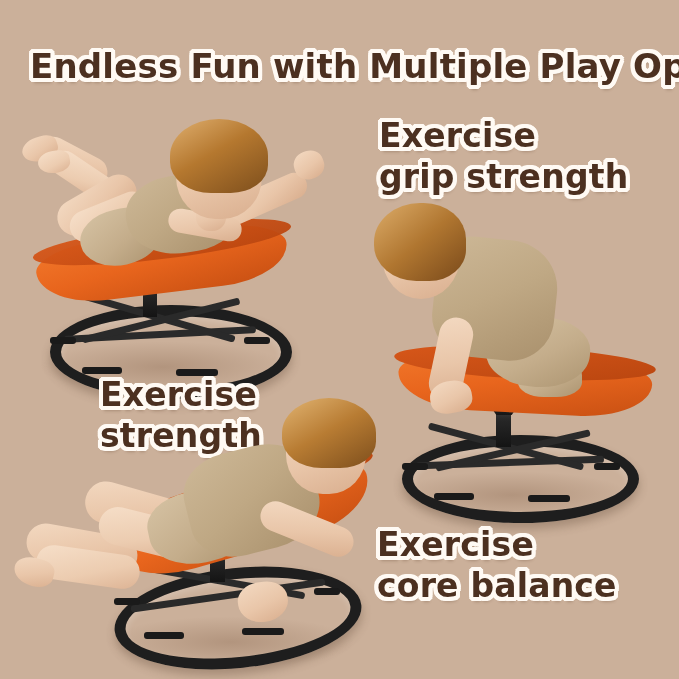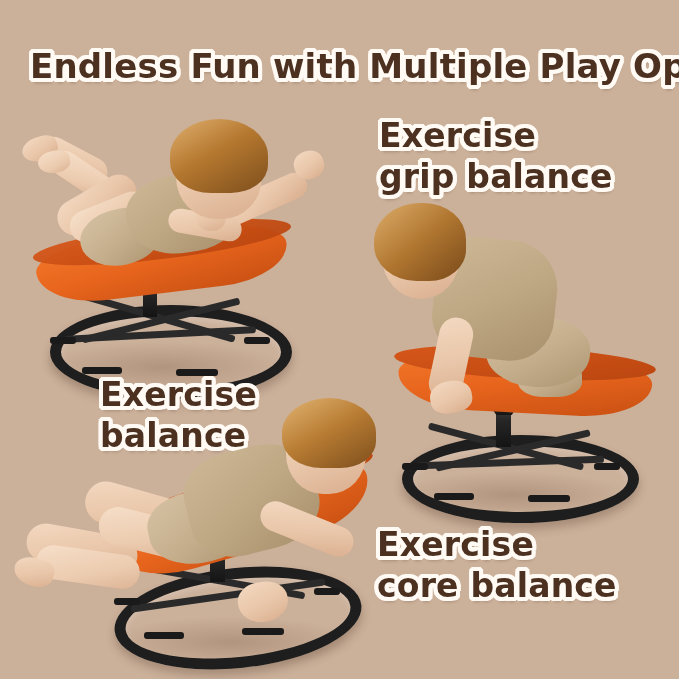--- a/index.html
+++ b/index.html
@@ -194,21 +194,21 @@
     <div class="armA skin"></div>
     <div class="handA skin"></div>
     <div class="armB skin"></div>
     <div class="handB skin"></div>
     <div class="head skin"></div>
     <div class="hair"></div>
   </div>
 
   <div class="ttl" id="lbl-bal">
     <span class="l1">Exercise</span>
-    <span class="l2">balance</span>
+    <span class="l2">strength</span>
   </div>
 
   <div class="scene" id="s2">
     <div class="softsh" style="left:24px;top:286px;width:240px;height:48px;"></div>
 
     <div class="base-ring ring metal" style="background:none;"></div>
     <div class="spk" style="left:48px;top:274px;width:188px;height:7px;transform:rotate(-2deg);"></div>
     <div class="spk" style="left:58px;top:258px;width:160px;height:7px;transform:rotate(15deg);"></div>
     <div class="spk" style="left:66px;top:262px;width:158px;height:7px;transform:rotate(-13deg);"></div>
     <div class="foot-tab" style="left:66px;top:308px;width:40px;"></div>
@@ -226,21 +226,21 @@
     <div class="hip short"></div>
     <div class="torso shirt"></div>
     <div class="arm skin"></div>
     <div class="hand skin"></div>
     <div class="head skin"></div>
     <div class="hair"></div>
   </div>
 
   <div class="ttl" id="lbl-grip">
     <span class="l1">Exercise</span>
-    <span class="l2">grip balance</span>
+    <span class="l2">grip strength</span>
   </div>
 
   <div class="scene" id="s3">
     <div class="softsh" style="left:92px;top:224px;width:250px;height:52px;"></div>
 
     <div class="base-ring ring metal" style="background:none;"></div>
     <div class="spk" style="left:116px;top:200px;width:196px;height:7px;transform:rotate(-8deg);"></div>
     <div class="spk" style="left:126px;top:186px;width:166px;height:7px;transform:rotate(10deg);"></div>
     <div class="foot-tab" style="left:130px;top:240px;width:40px;"></div>
     <div class="foot-tab" style="left:228px;top:236px;width:42px;"></div>

